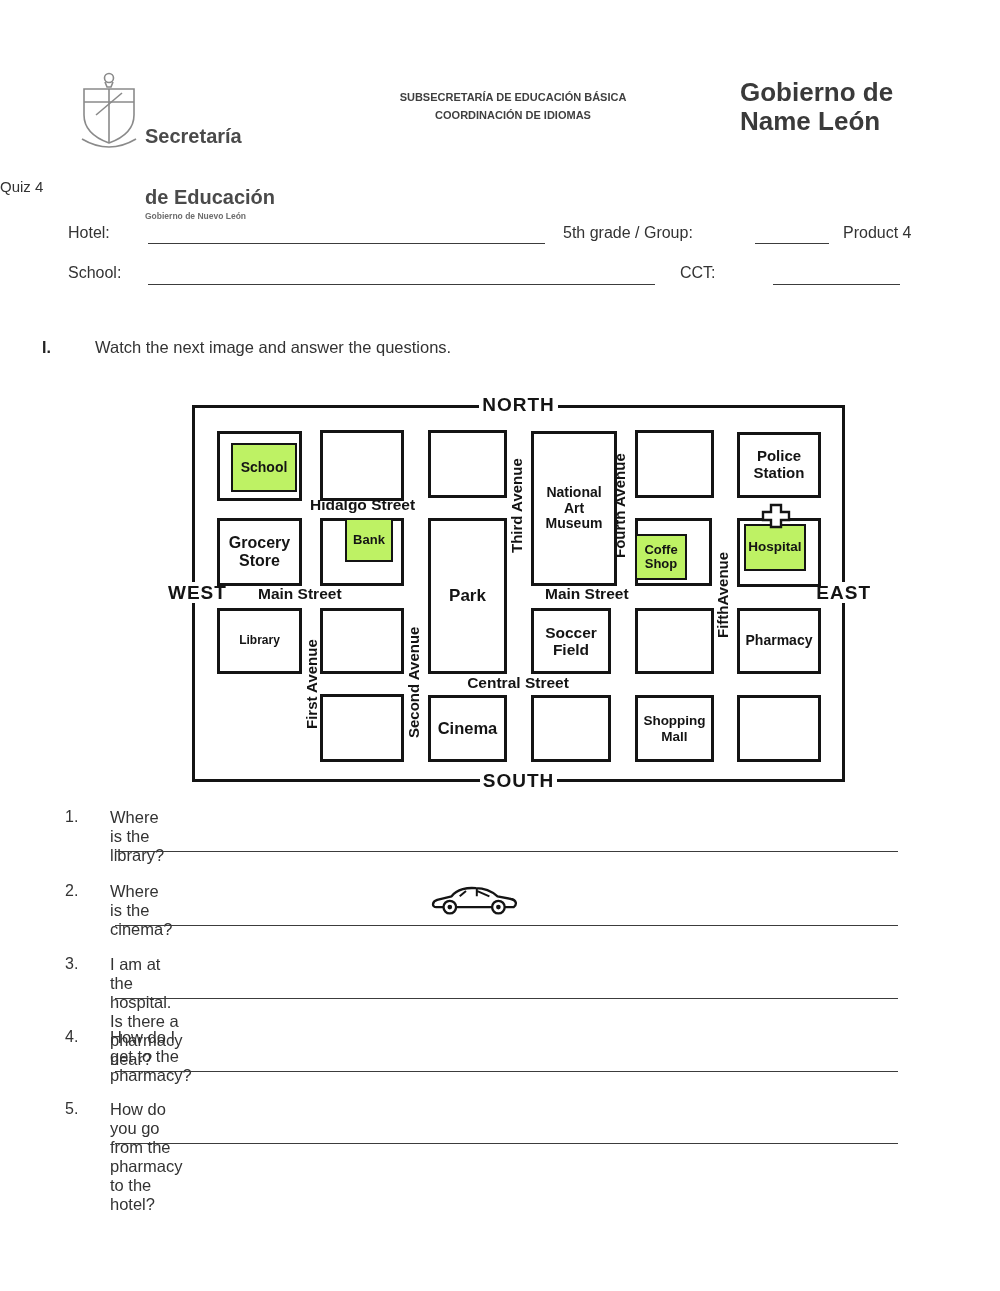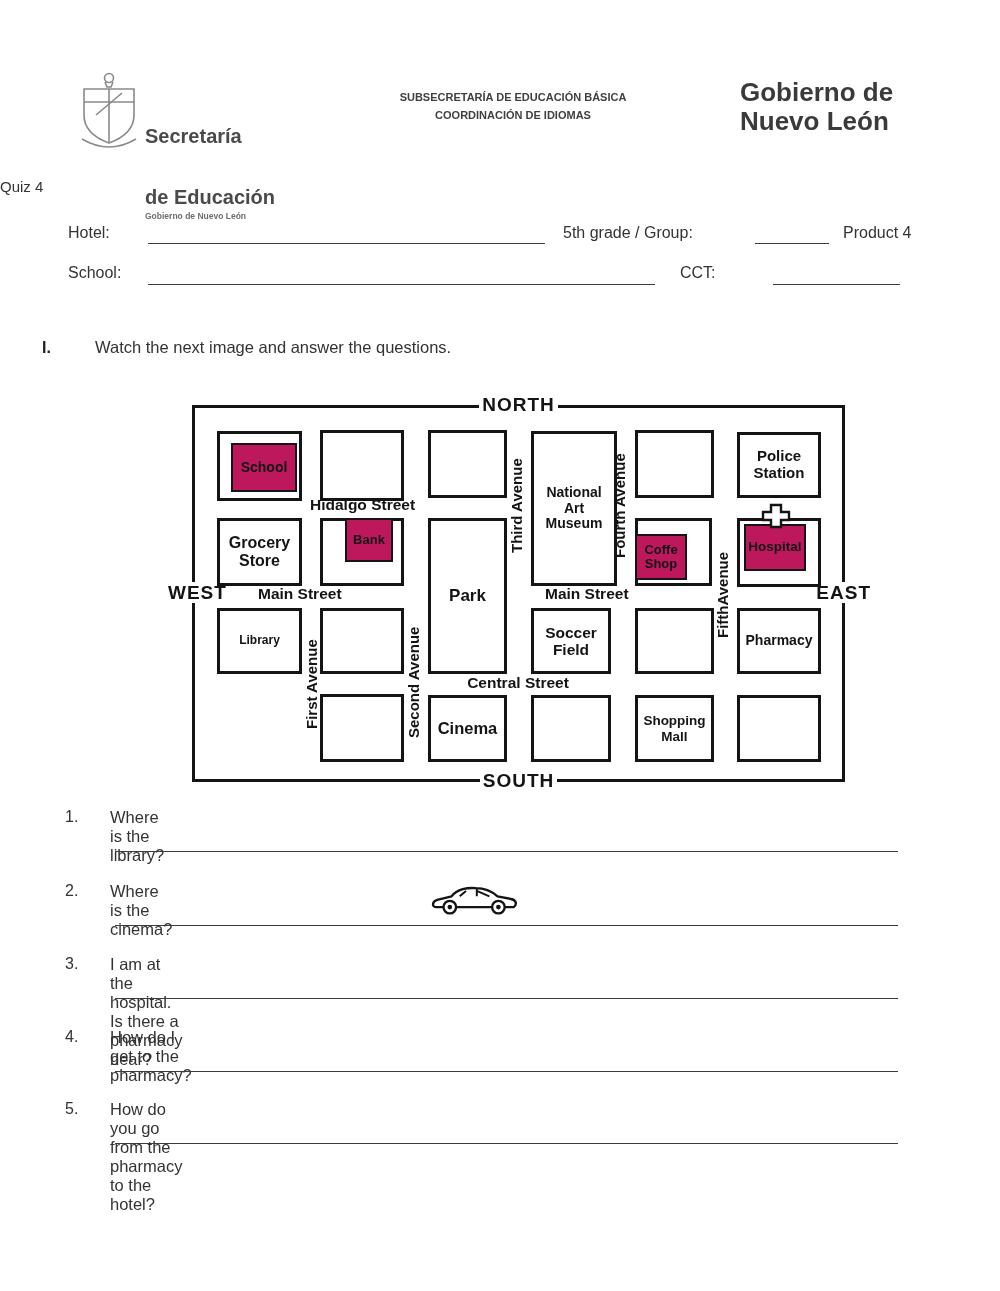--- a/index.html
+++ b/index.html
@@ -14,21 +14,21 @@
   
   .quiz-title{width:1000px;text-align:left;font-size:15px;color:#333;}
   .meta-label{font-size:16px;color:#333;}
   .fill-line{height:0;border-bottom:1.6px solid #3c3c3c;}
   .instr-num{font-size:16px;font-weight:700;color:#222;}
   .instr-text{font-size:16.5px;color:#333;}
   
   .map{position:absolute;left:192px;top:405px;width:647px;height:371px;border:3px solid #141414;background:#fff;}
   .blk{position:absolute;border:3px solid #141414;background:#fff;display:flex;align-items:center;
        justify-content:center;text-align:center;font-weight:700;color:#141414;line-height:1.12;}
-  .inner{position:absolute;border:2px solid #141414;background:#be185d;display:flex;align-items:center;
+  .inner{position:absolute;border:2px solid #141414;background:#bef264;display:flex;align-items:center;
        justify-content:center;text-align:center;font-weight:700;color:#141414;line-height:1.1;}
   .ave{position:absolute;writing-mode:vertical-rl;transform:rotate(180deg);font-weight:700;
        font-size:15px;color:#141414;display:flex;align-items:center;justify-content:center;white-space:nowrap;}
   .street{position:absolute;font-weight:700;font-size:15.5px;color:#141414;white-space:nowrap;}
   .compass{position:absolute;font-weight:700;font-size:19px;letter-spacing:1px;color:#141414;white-space:nowrap;}
   .compass span{background:#fff;padding:0 3px;}
   
   .q-num{position:absolute;left:65px;font-size:16px;color:#333;}
   .q-text{position:absolute;left:110px;font-size:16.5px;color:#333;}
   .q-line{position:absolute;left:115px;width:783px;height:0;border-bottom:1.6px solid #3c3c3c;}
@@ -53,21 +53,21 @@
     <div class="ministry-line">Secretaría</div>
     <div class="ministry-line">de Educación</div>
     <div class="ministry-sub">Gobierno de Nuevo León</div>
   </div>
   <div class="abs center-head" style="left:348px;top:88px;">
     <div>SUBSECRETARÍA DE EDUCACIÓN BÁSICA</div>
     <div>COORDINACIÓN DE IDIOMAS</div>
   </div>
   <div class="abs" style="left:740px;top:78px;">
     <div class="gov-line">Gobierno de</div>
-    <div class="gov-line">Nuevo León</div>
+    <div class="gov-line">Name León</div>
   </div>
 
   <div class="abs quiz-title" style="top:178px;">Quiz 4</div>
 
   <div class="abs meta-label" style="left:68px;top:224px;">Hotel:</div>
   <div class="abs fill-line" style="left:148px;top:243px;width:397px;"></div>
   <div class="abs meta-label" style="left:563px;top:224px;">5th grade / Group:</div>
   <div class="abs fill-line" style="left:755px;top:243px;width:74px;"></div>
   <div class="abs meta-label" style="left:843px;top:224px;">Product 4</div>
 

